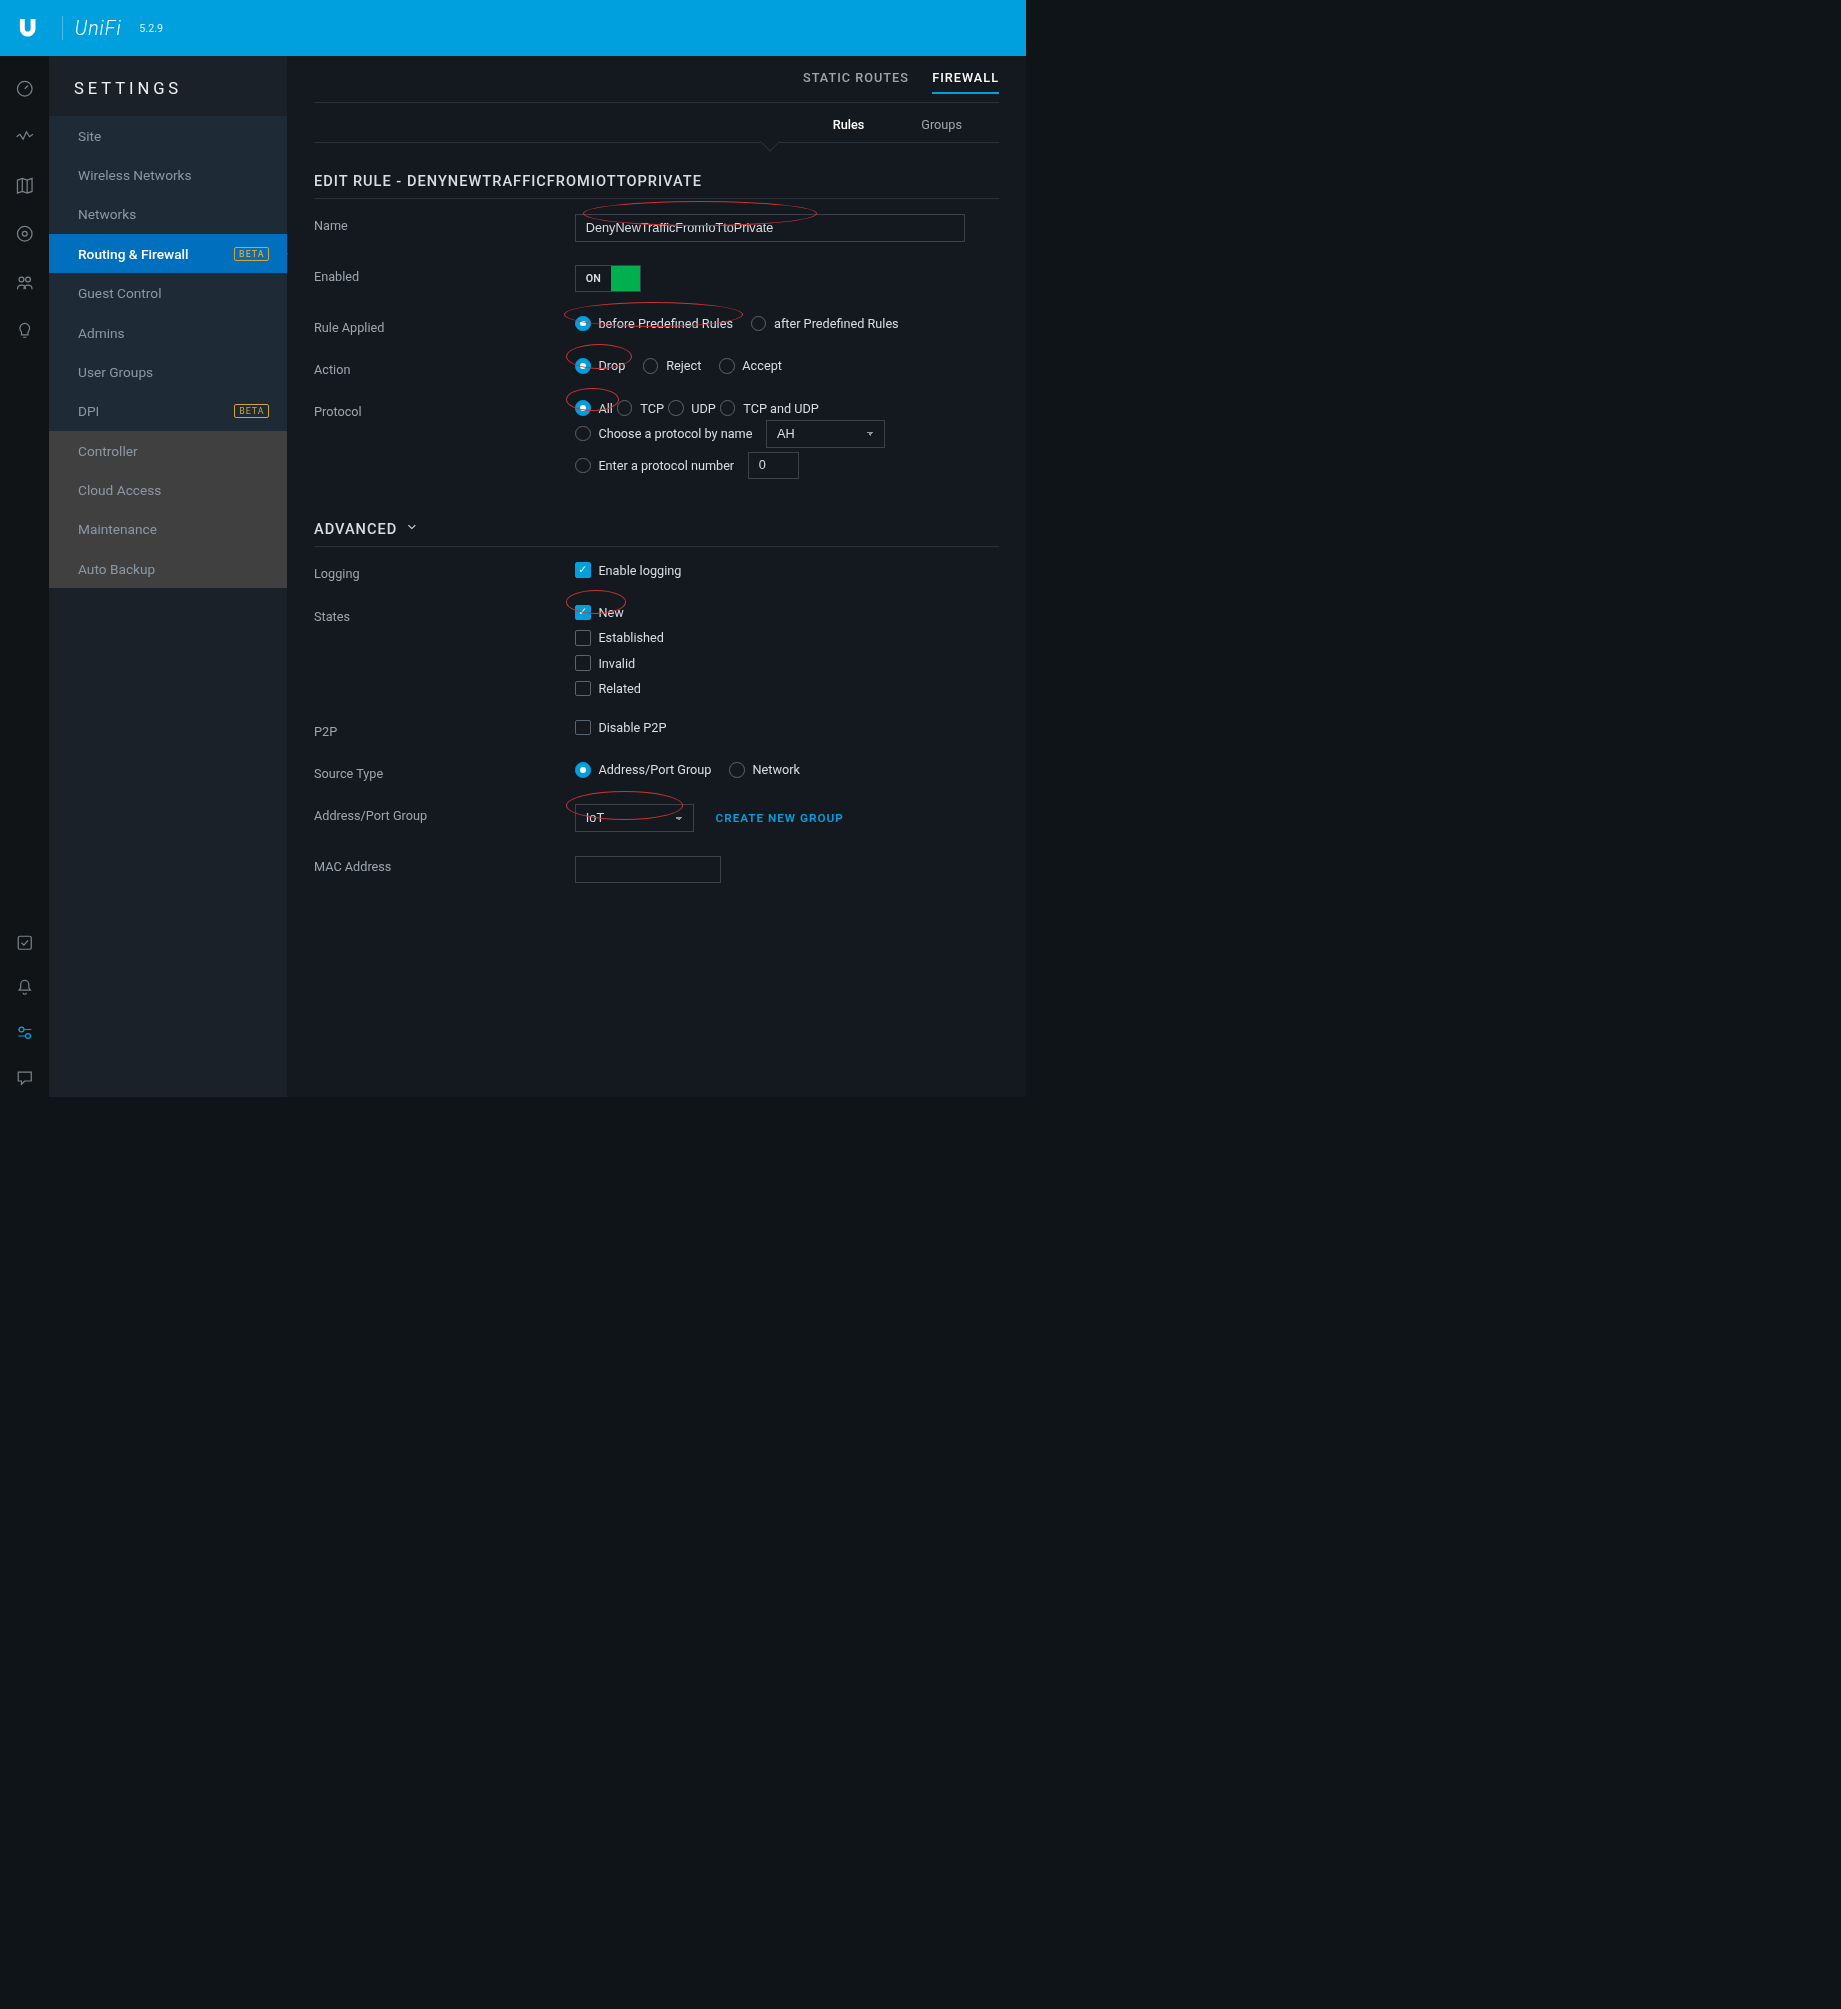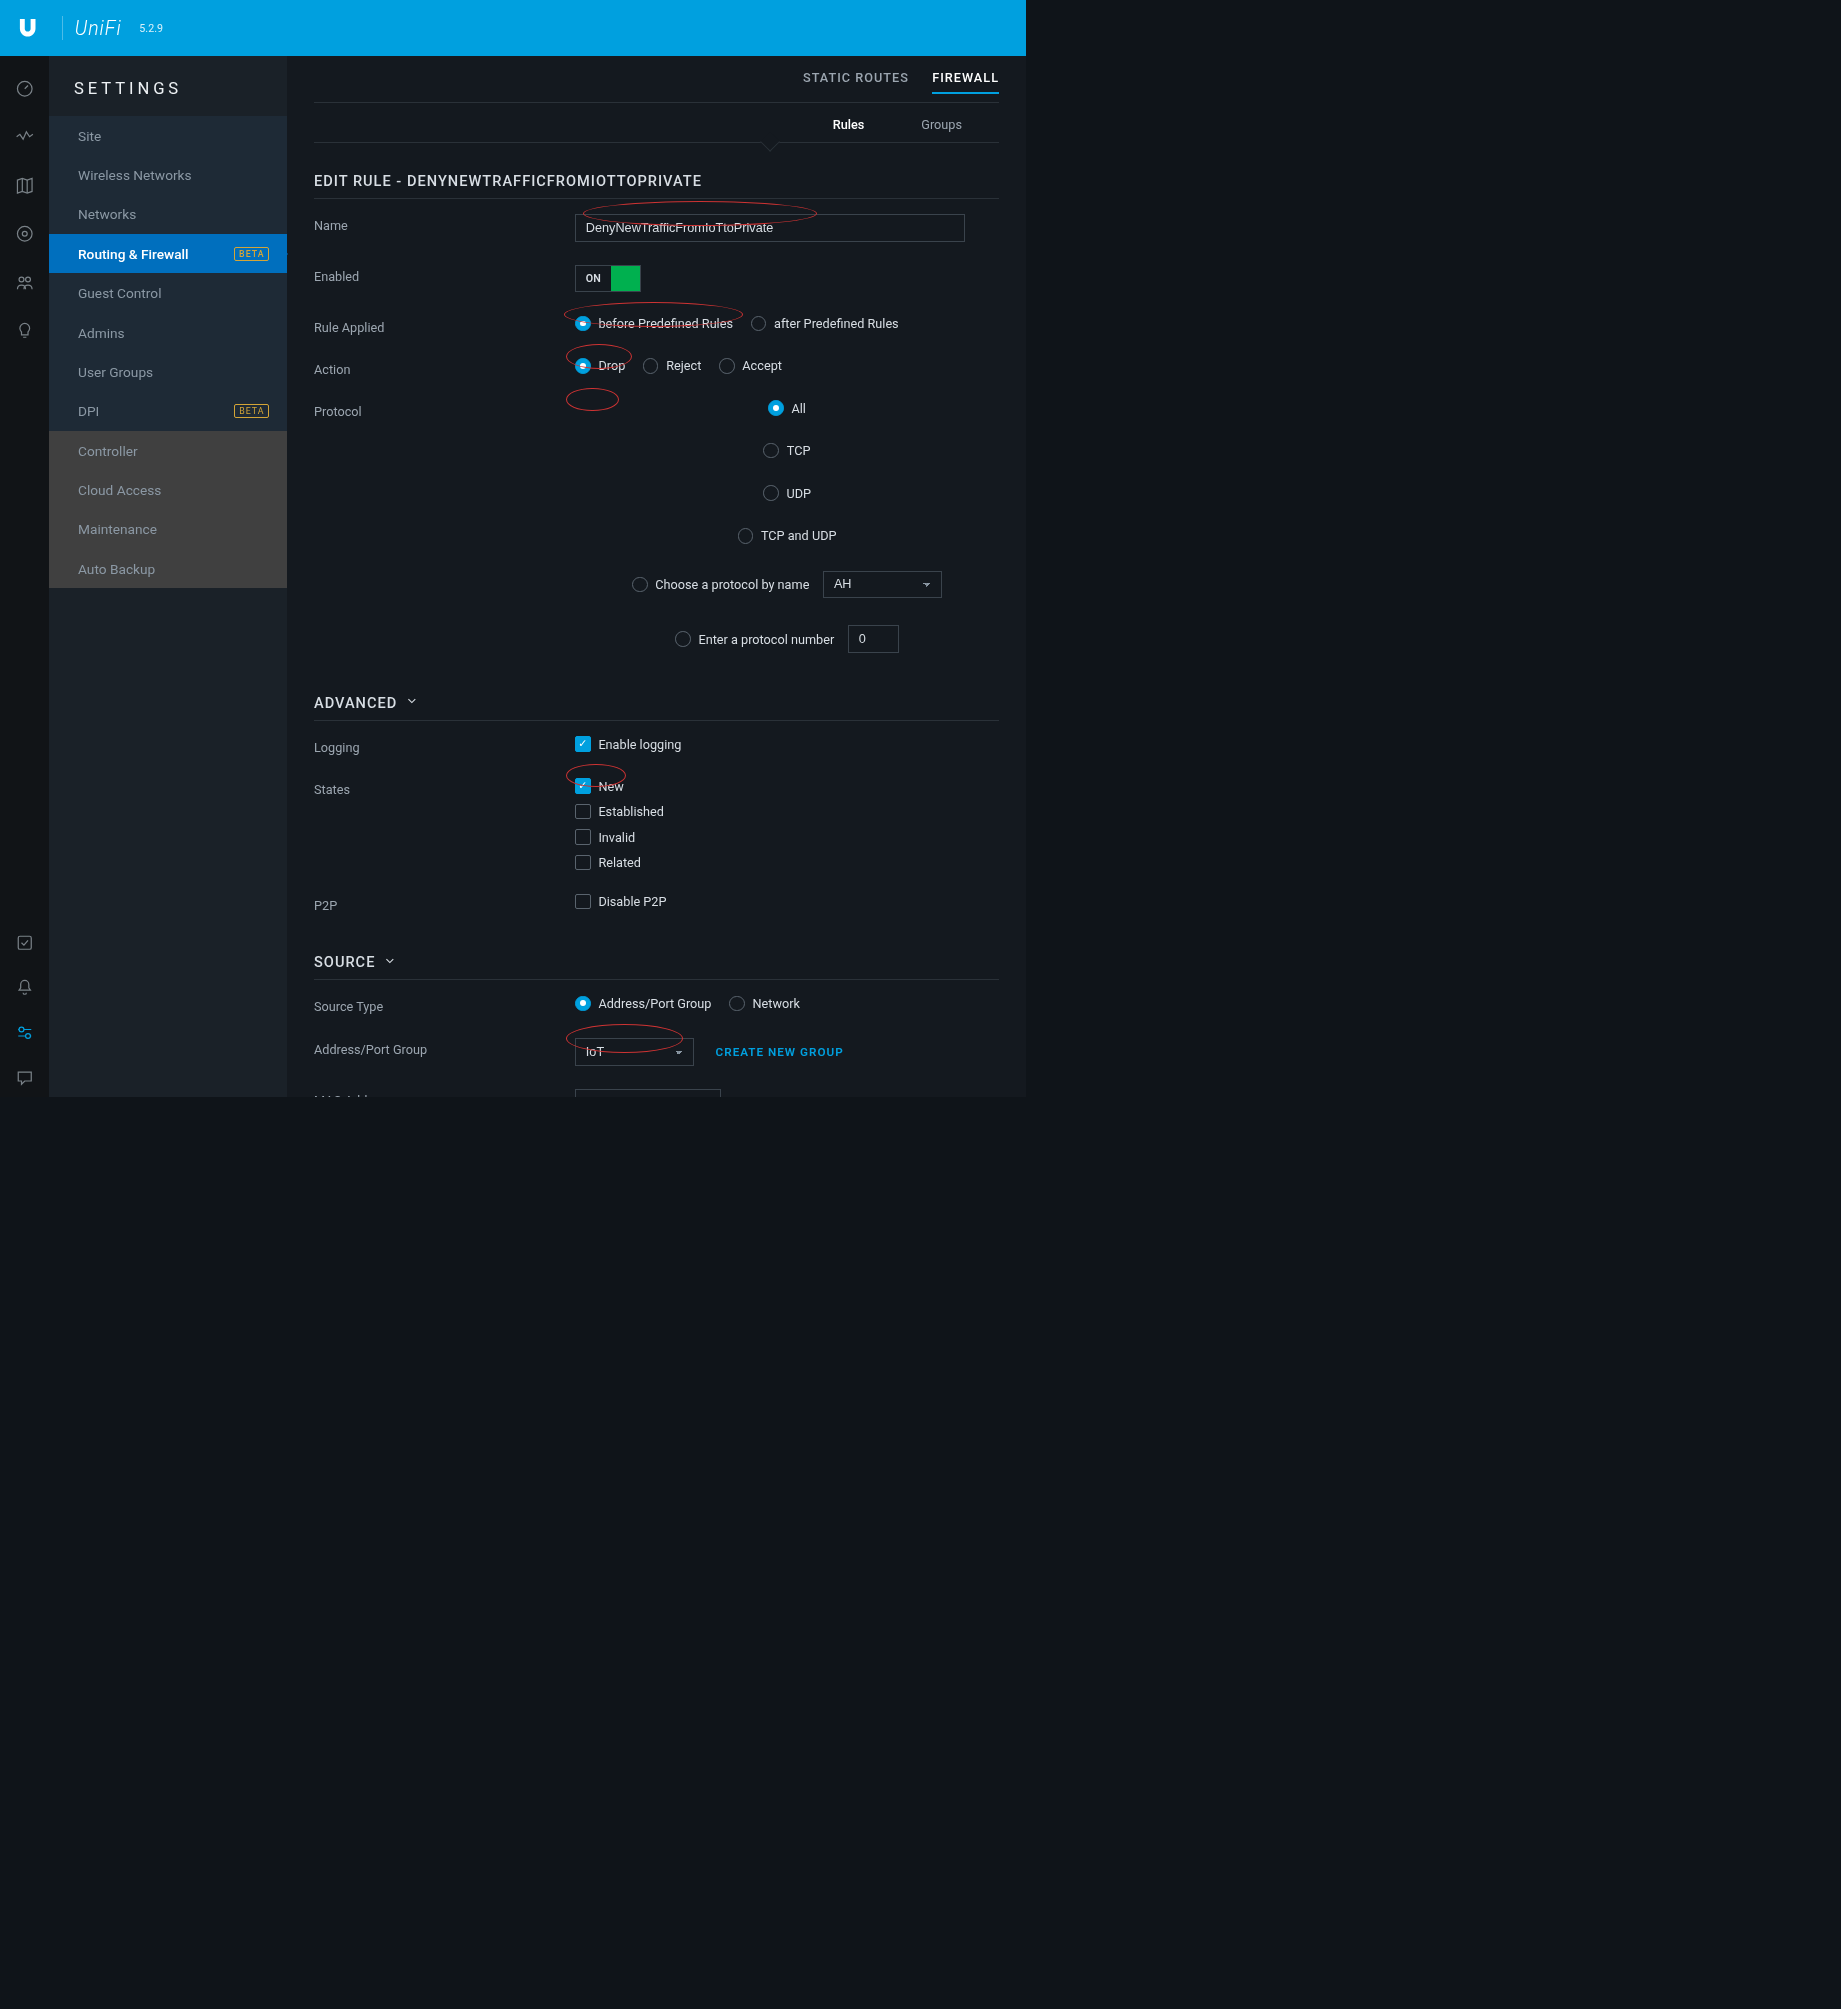--- a/index.html
+++ b/index.html
@@ -53,21 +53,21 @@
 input[type=text].txt { width: 390px; }
 input[type=text].txt.sm { width: 51px; }
 select.sel { appearance: none; padding-right: 27px; background-image: linear-gradient(45deg, transparent 50%, #8b98a4 50%), linear-gradient(135deg, #8b98a4 50%, transparent 50%); background-position: calc(100% - 13.7px) 11.7px, calc(100% - 9.8px) 11.7px; background-size: 3.9px 3.9px, 3.9px 3.9px; background-repeat: no-repeat; }
 select.sel.mid { width: 119px; }
 
 .toggle { display: inline-flex; align-items: center; border: 1px solid #3a434c; height: 27px; }
 .toggle .lab { font-size: 10.7px; font-weight: 600; color: #d8dee4; padding: 0 9.8px; }
 .toggle .sw { width: 29px; height: 100%; background: #00b04f; }
 
 .radio-row { display: flex; align-items: center; gap: 17.6px; flex-wrap: wrap; }
-.radio-row.vertical { flex-direction: column; align-items: center; gap: 27px; }
+.radio-row.vertical { flex-direction: row; align-items: flex-start; gap: 4px; }
 .radio { display: flex; align-items: center; gap: 7.8px; cursor: pointer; font-size: 12.7px; color: #d8dee4; }
 .radio .dot { width: 15.6px; height: 15.6px; border-radius: 50%; border: 1px solid #5a646e; display: flex; align-items: center; justify-content: center; flex-shrink: 0; }
 .radio.sel .dot { background: #00a0df; border-color: #00a0df; }
 .radio.sel .dot::after { content: ''; width: 5.9px; height: 5.9px; background: #fff; border-radius: 50%; }
 .radio .inline-sel { margin-left: 5.9px; }
 
 .check { display: flex; align-items: center; gap: 7.8px; cursor: pointer; font-size: 12.7px; color: #d8dee4; }
 .check .box { width: 15.6px; height: 15.6px; border: 1px solid #5a646e; border-radius: 2px; display: flex; align-items: center; justify-content: center; flex-shrink: 0; }
 .check.sel .box { background: #00a0df; border-color: #00a0df; }
 .check.sel .box::after { content: '✓'; color: #fff; font-size: 10.7px; line-height: 1; }
@@ -342,26 +342,20 @@
       <div class="lbl">P2P</div>
       <div class="ctrl">
         <span class="check">
             <span class="box"></span>
             <span>Disable P2P</span>
           </span>
       </div>
     </div>
 
 
-    <div class="section-title">
-      <span>SOURCE</span>
-      <span class="chev"><svg viewBox="0 0 24 24">
-            <path d="M6 9l6 6 6-6"></path>
-          </svg></span>
-    </div>
 
     <div class="field">
       <div class="lbl">Source Type</div>
       <div class="ctrl radio-row">
         <span class="radio sel">
             <span class="dot"></span>
             <span>Address/Port Group</span>
           </span>
         <span class="radio">
             <span class="dot"></span>

